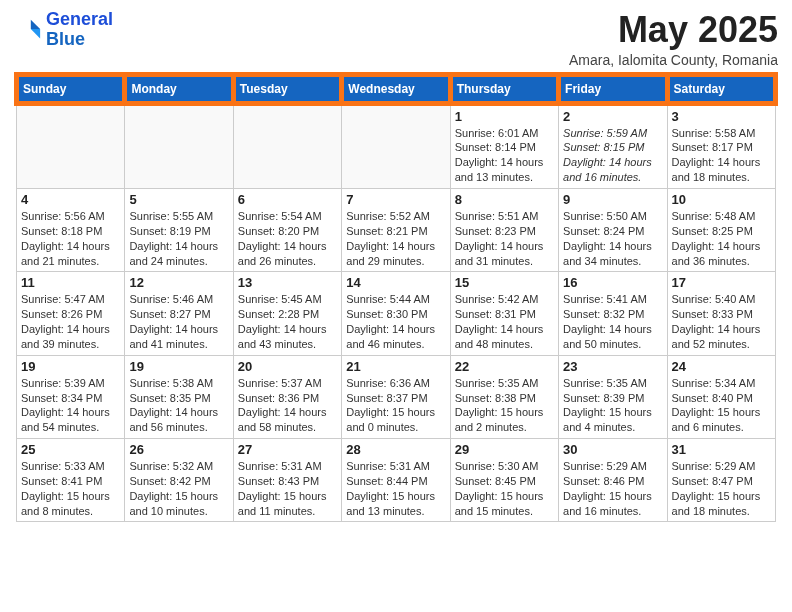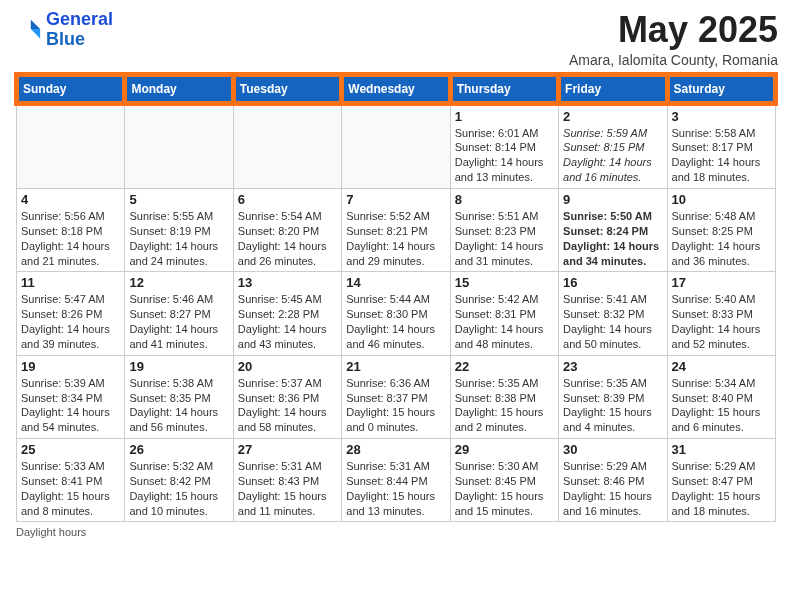--- a/index.html
+++ b/index.html
@@ -187,21 +187,21 @@
           </td>
           <td>
             <span class="day-number">8</span>
             <div class="cell-text" style="white-space: pre-line;">Sunrise: 5:51 AM
 Sunset: 8:23 PM
 Daylight: 14 hours
 and 31 minutes.</div>
           </td>
           <td>
             <span class="day-number">9</span>
-            <div class="cell-text" style="white-space: pre-line; font-weight: bold;">Sunrise: 5:50 AM
+            <div class="cell-text" style="white-space: pre-line;">Sunrise: 5:50 AM
 Sunset: 8:24 PM
 Daylight: 14 hours
 and 34 minutes.</div>
           </td>
           <td>
             <span class="day-number">10</span>
             <div class="cell-text" style="white-space: pre-line;">Sunrise: 5:48 AM
 Sunset: 8:25 PM
 Daylight: 14 hours
 and 36 minutes.</div>
@@ -356,14 +356,13 @@
             <span class="day-number">31</span>
             <div class="cell-text" style="white-space: pre-line;">Sunrise: 5:29 AM
 Sunset: 8:47 PM
 Daylight: 15 hours
 and 18 minutes.</div>
           </td>
         </tr>
       </tbody>
   </table>
 
-  <div class="footer-note">Daylight hours</div>
 </div>
 
 </body></html>

